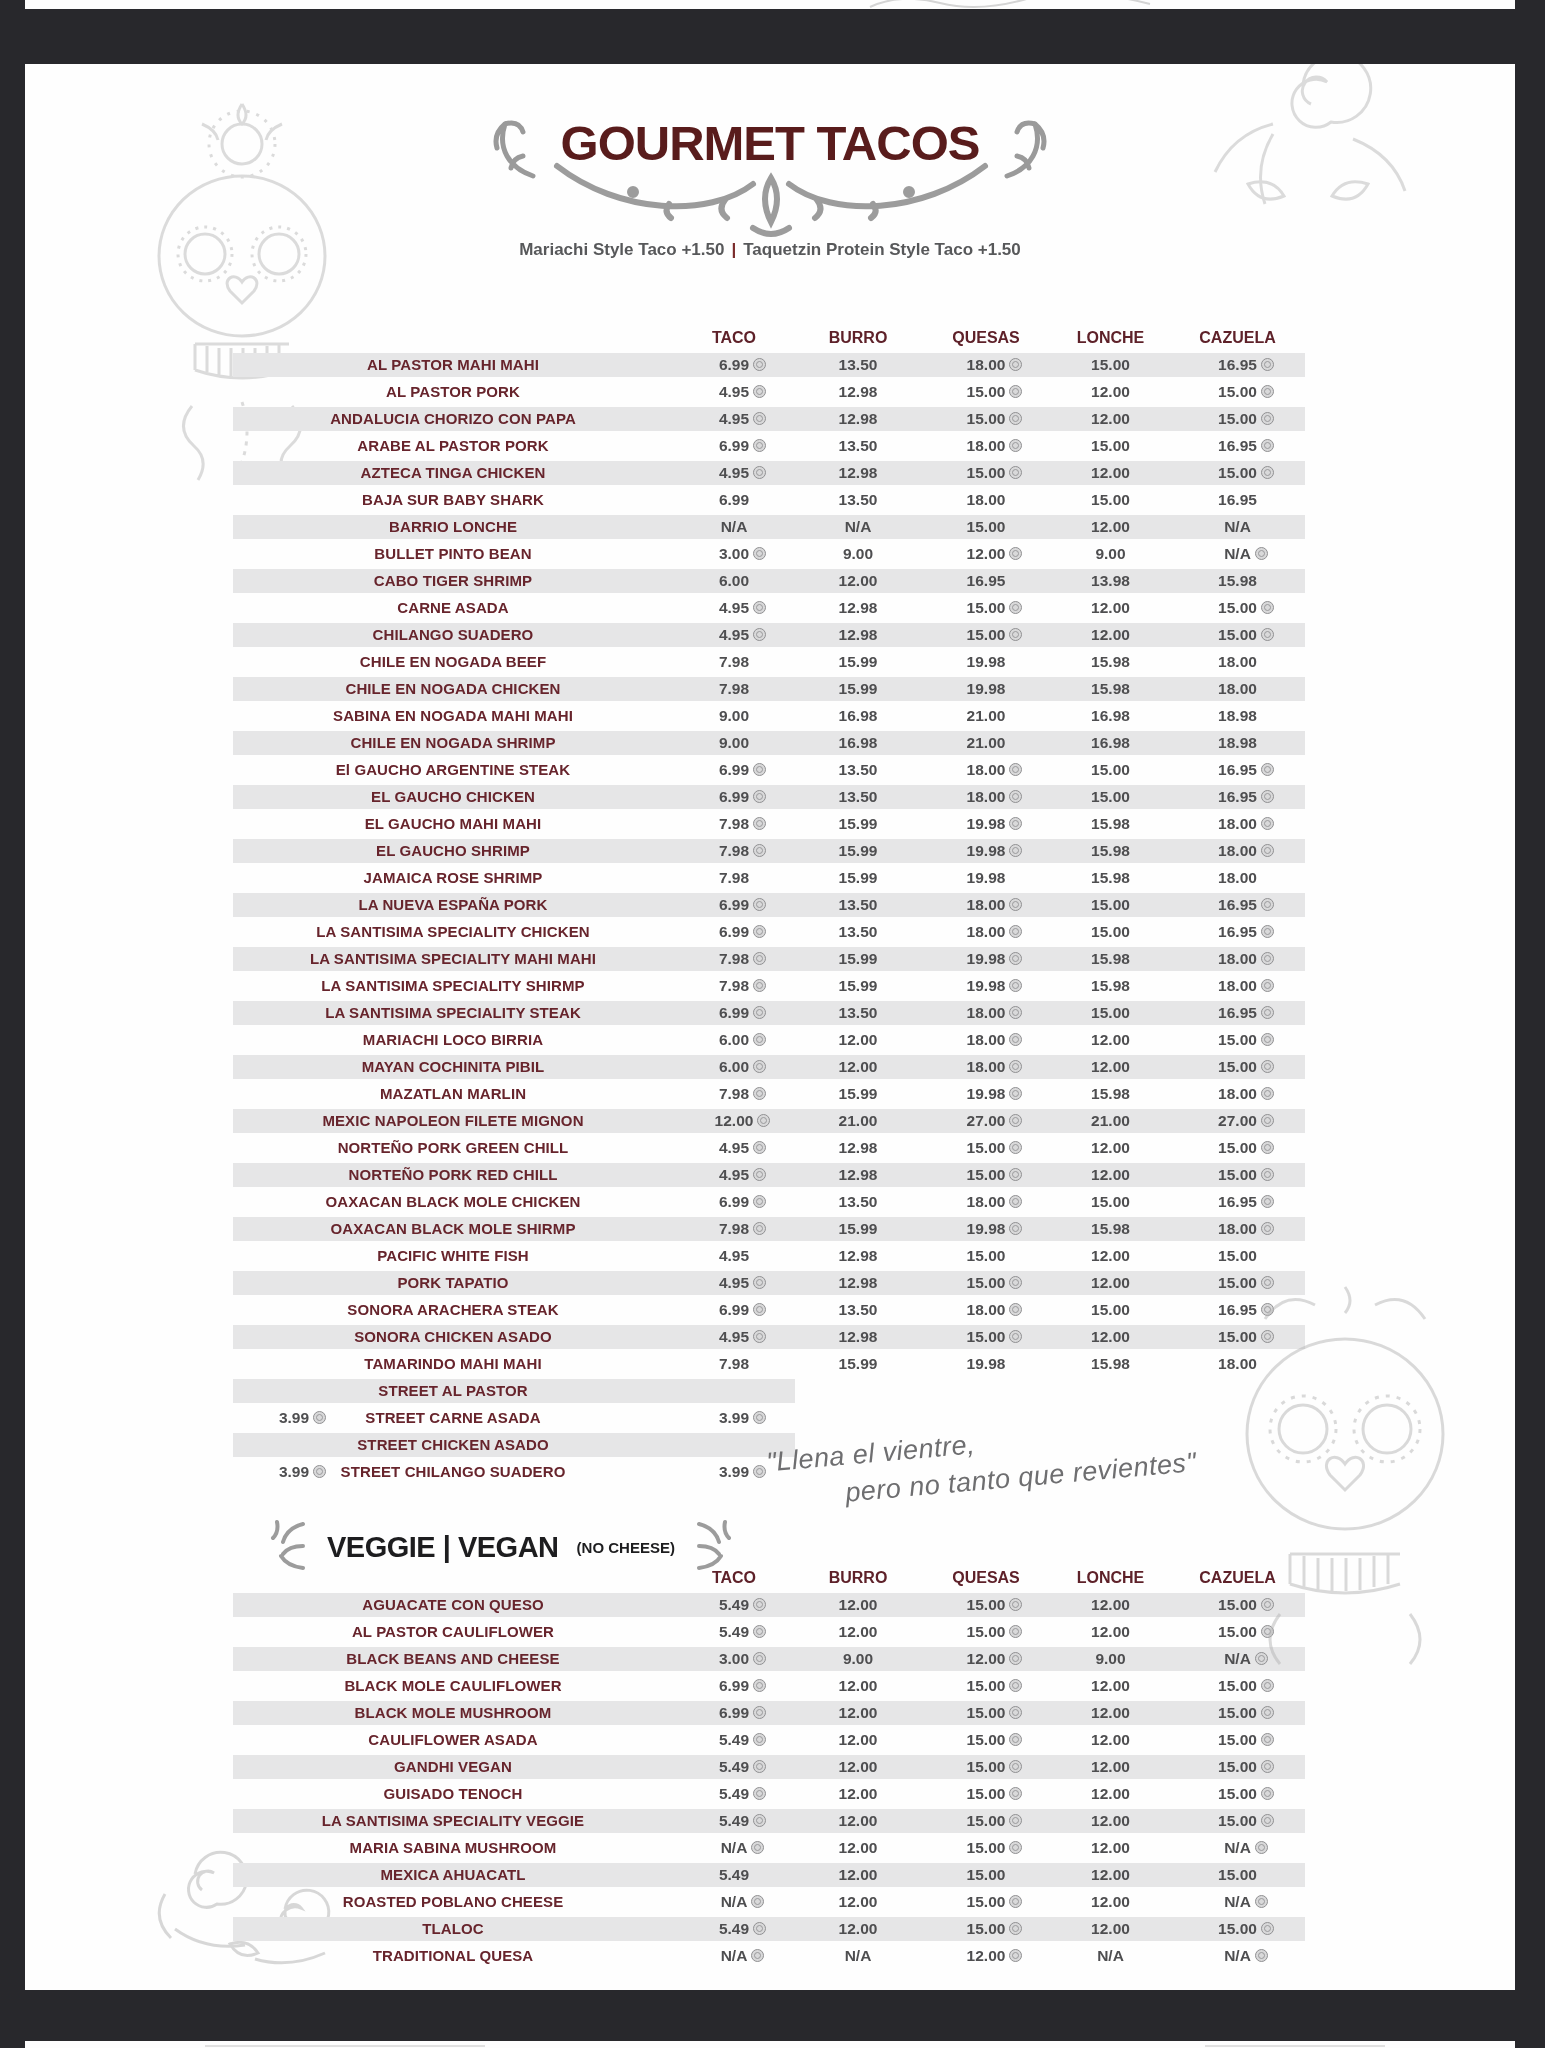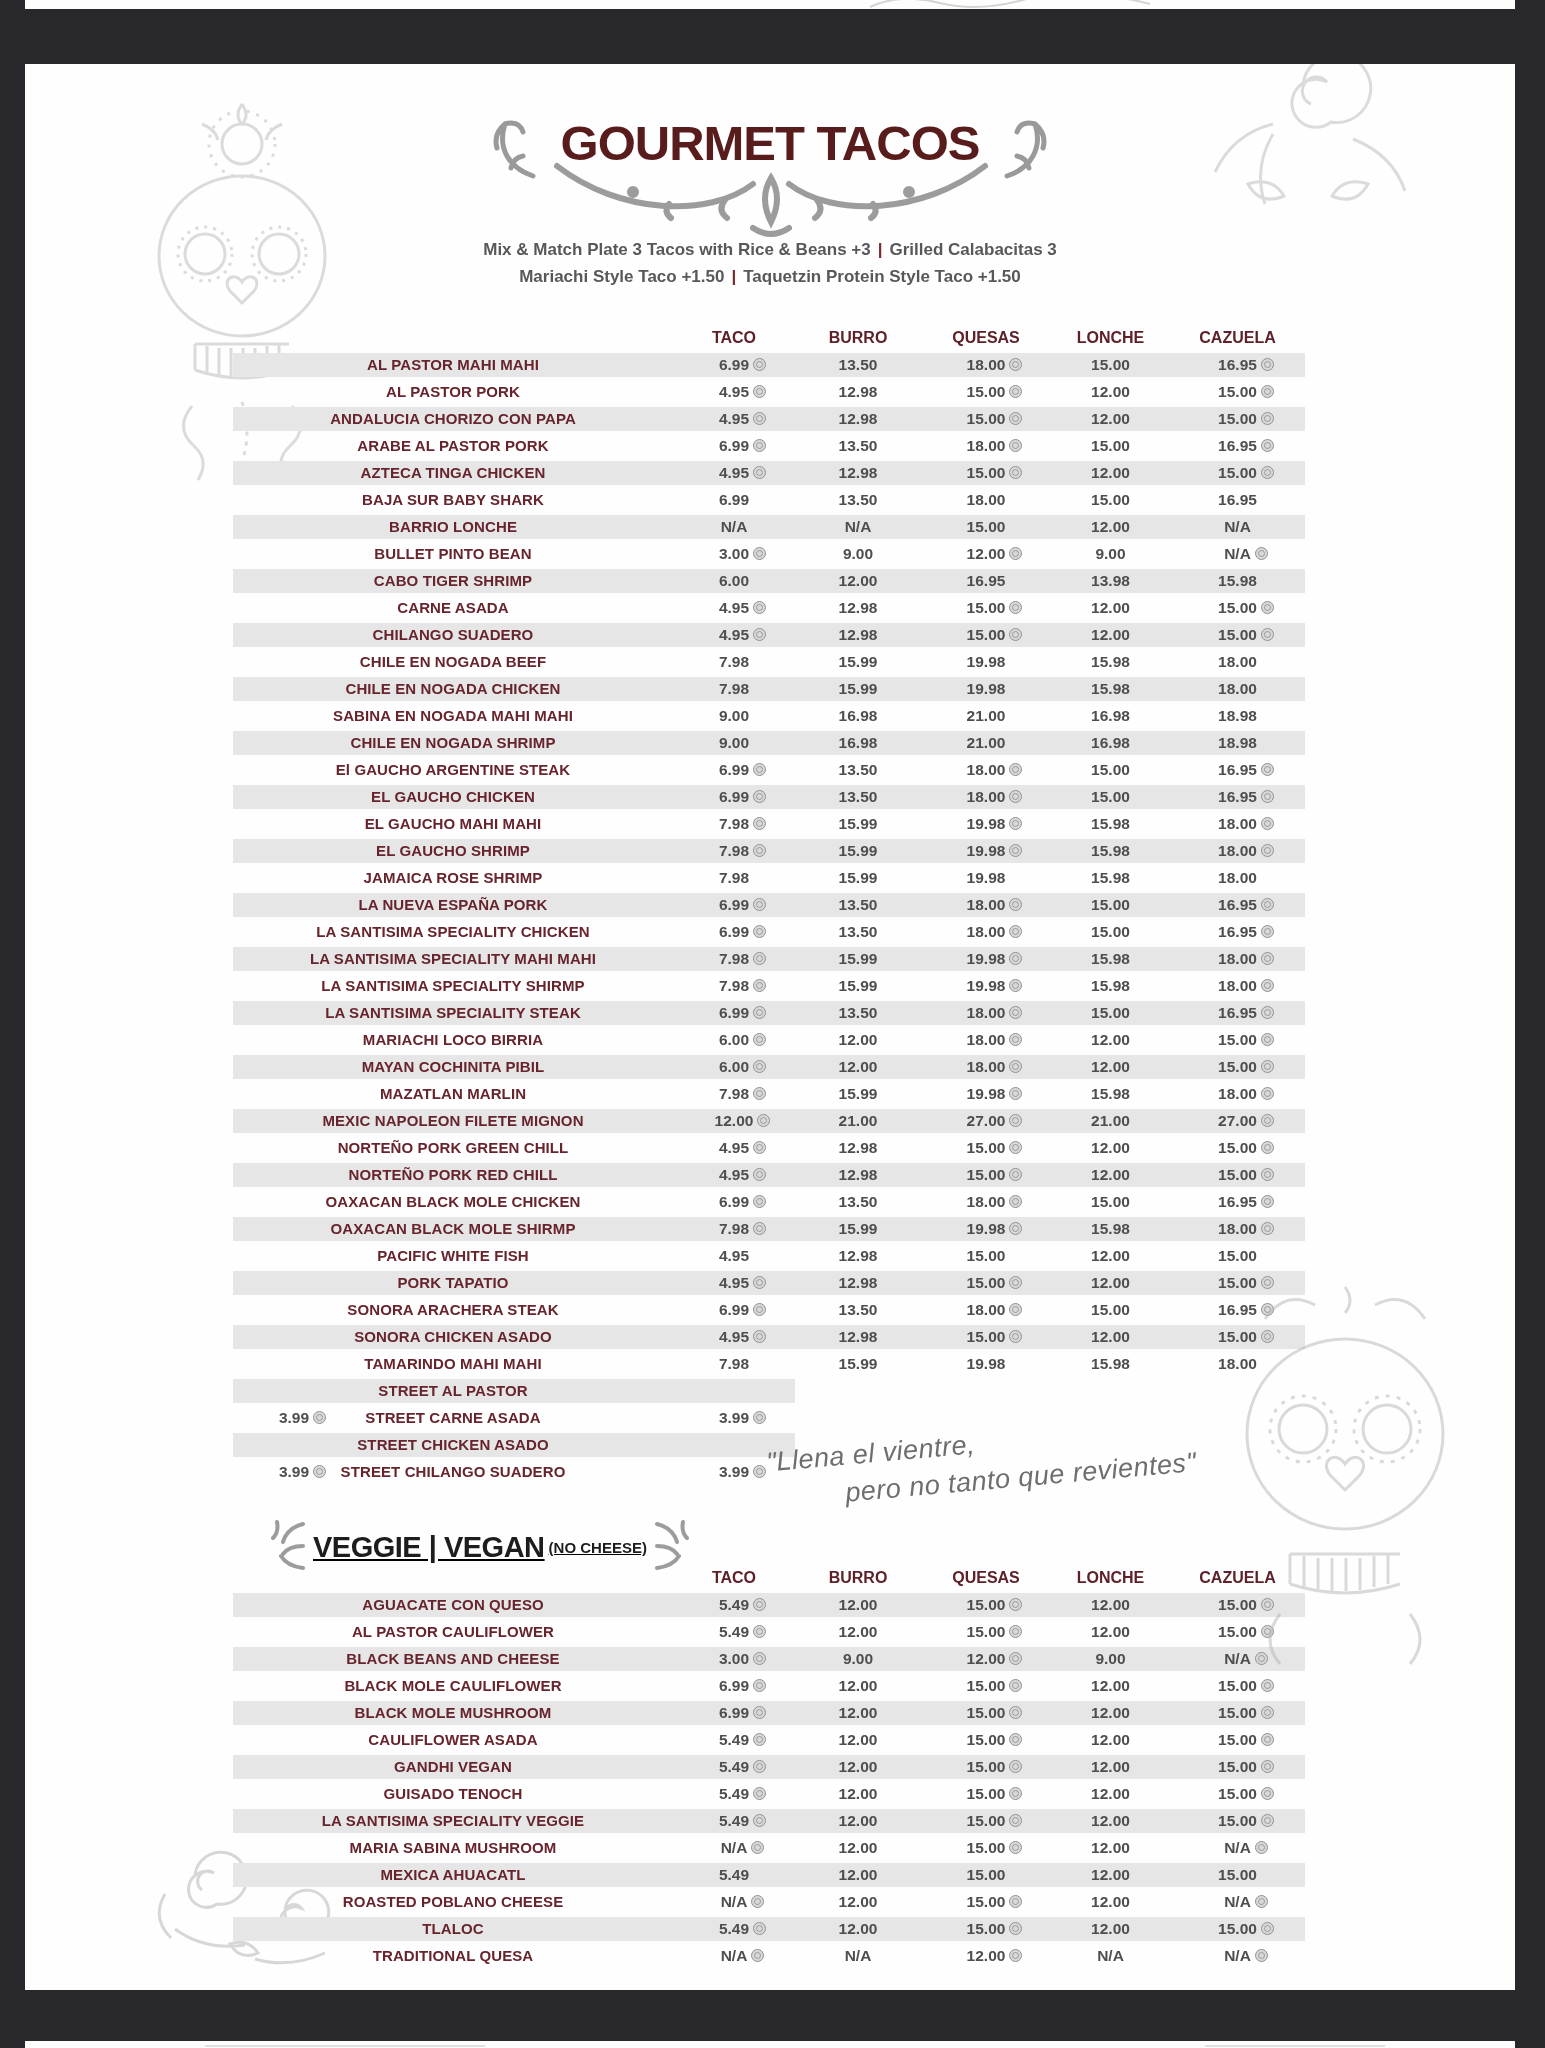--- a/index.html
+++ b/index.html
@@ -31,21 +31,21 @@
   .cell{text-align:center;white-space:nowrap;}
   .cell.name{width:440px;font-size:15px;font-weight:bold;color:#67242c;letter-spacing:.1px;}
   .c1{width:122px}.c2{width:126px}.c3{width:130px}.c4{width:119px}.c5{width:135px}
   .cell.price{font-size:15.5px;font-weight:bold;color:#4e4e50;}
   .pwrap{position:relative;display:inline-block;}
   .badge{position:absolute;left:calc(100% + 4px);top:50%;margin-top:-7px;width:13px;height:13px;border:1.5px solid #909092;
          border-radius:50%;background:#d9d9da;box-sizing:border-box;}
   .badge::after{content:"";position:absolute;left:2px;top:2px;width:5px;height:5px;border:1px solid #9a9a9c;border-radius:50%;}
 
   
-  #veggie-header{position:absolute;left:238px;top:1452px;display:flex;align-items:center;gap:4px;text-decoration:underline;}
+  #veggie-header{position:absolute;left:238px;top:1452px;display:flex;align-items:center;gap:18px;}
   #veggie-title{font-size:29px;font-weight:bold;color:#1d1d1f;letter-spacing:-.5px;}
   #veggie-suffix{font-size:15px;font-weight:bold;color:#1d1d1f;}
 
   
   #quote{position:absolute;left:742px;top:1356px;width:560px;transform:rotate(-5deg);
          color:#6e6e70;font-size:27px;font-style:italic;letter-spacing:.5px;line-height:37px;}
   #quote .q2{padding-left:76px;}
 </style>
 </head>
 <body>
@@ -129,21 +129,20 @@
         <path d="M8,18 C70,66 160,70 204,36 M436,18 C374,66 284,70 240,36"></path>
         <path d="M222,30 q-12,20 0,44 q12,-24 0,-44 z"></path>
         <path d="M176,52 q-8,10 2,18 M268,52 q8,10 -2,18 M120,56 q-6,8 2,14 M324,56 q6,8 -2,14"></path>
         <circle cx="84" cy="44" r="3"></circle>
           <circle cx="360" cy="44" r="3"></circle>
         <path d="M204,80 q18,12 36,0"></path>
       </svg>
     </div>
 
     <div id="notes">
-        <div><span>Mix &amp; Match Plate 3 Tacos with Rice &amp; Beans +3</span><span class="sep">|</span><span>Grilled Calabacitas 3</span></div>
         <div><span>Mariachi Style Taco +1.50</span><span class="sep">|</span><span>Taquetzin Protein Style Taco +1.50</span></div>
       </div>
 
     <div class="menu-table" style="top:261px">
       <div class="hdr">
         <div class="cell name"></div>
         <div class="cell c1">TACO</div>
         <div class="cell c2">BURRO</div>
         <div class="cell c3">QUESAS</div>
         <div class="cell c4">LONCHE</div>

